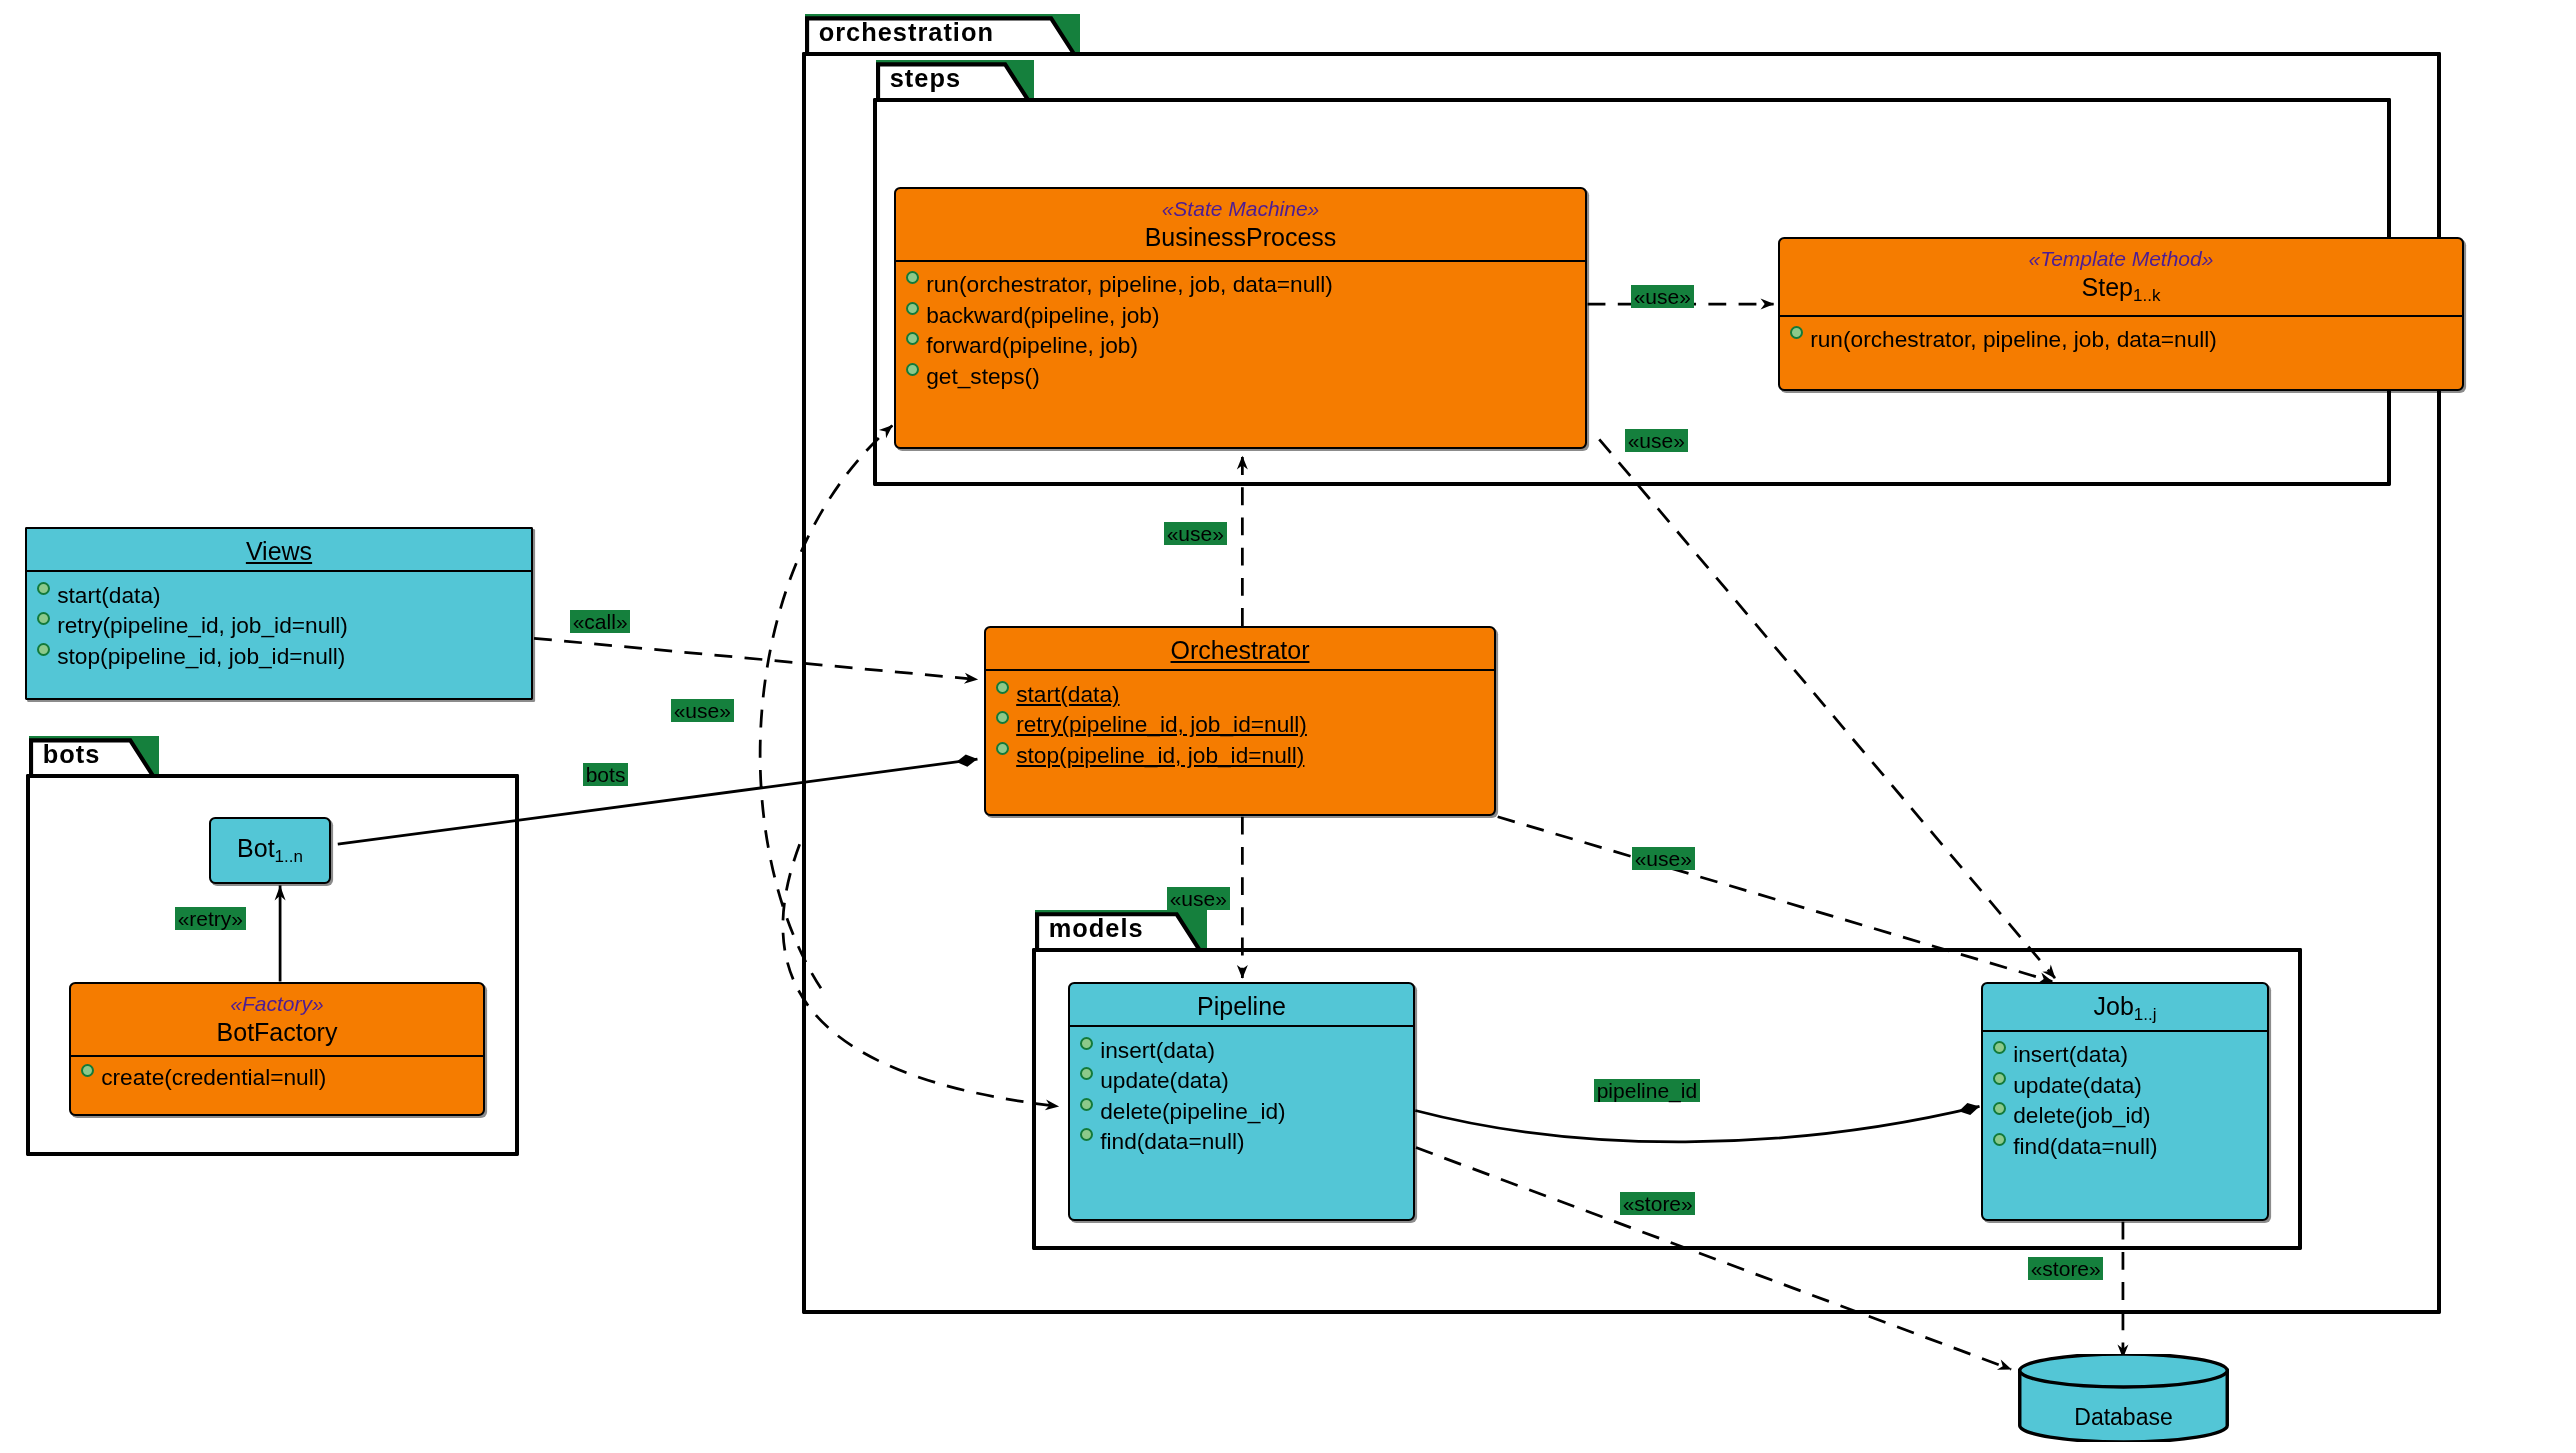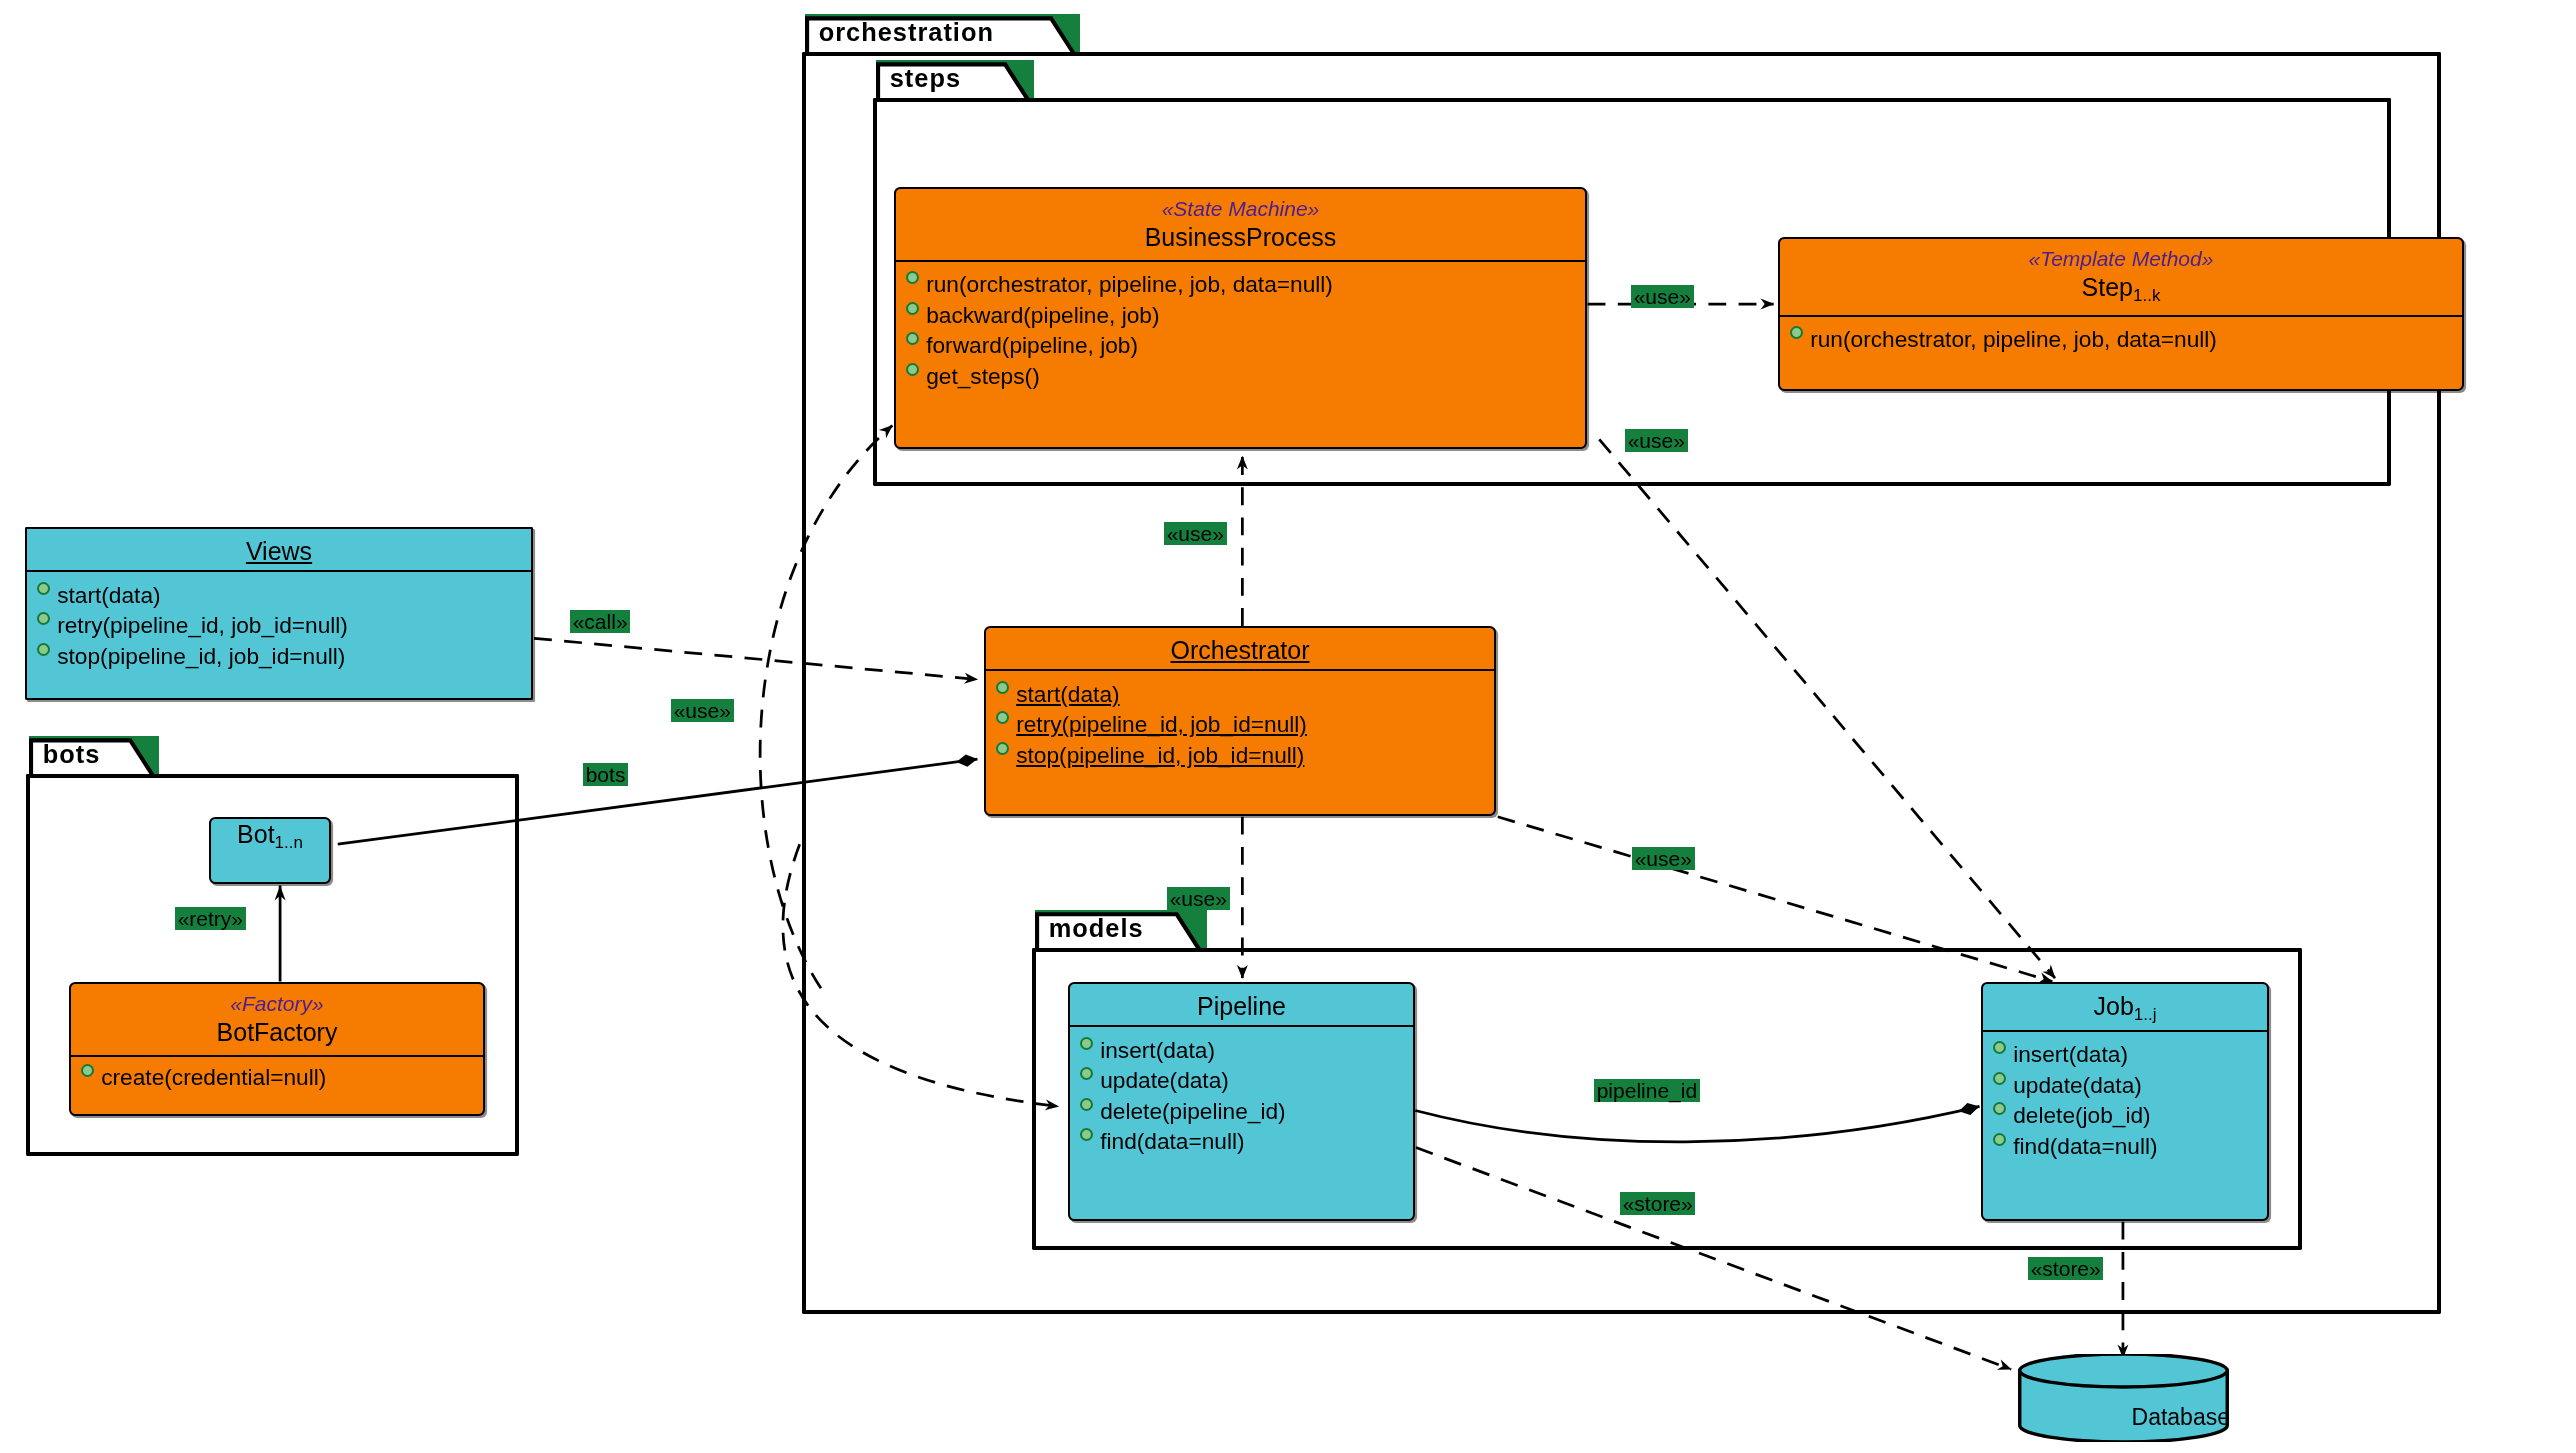--- a/index.html
+++ b/index.html
@@ -35,27 +35,27 @@
   .cname sub{font-size:17px;vertical-align:-0.32em;}
   .sep{height:2.1px;background:#000;width:100%;}
   .cls-body{padding:8.2px 0 8.2px 0;}
   .m{display:flex;align-items:flex-start;gap:7.6px;padding:1.4px 0 1.4px 9.6px;
      font-size:22.7px;color:#000;white-space:nowrap;line-height:1.22;}
   .dot{flex:0 0 auto;width:13px;height:13px;border-radius:50%;
        background:#8CC98A;border:2.1px solid #137A3A;box-sizing:border-box;}
 
   
   .node{position:absolute;box-sizing:border-box;border:2.1px solid #000;
-        border-radius:6.2px;background:#53C6D6;display:flex;
+        border-radius:6.2px;background:#53C6D6;display:flex;align-items:center;
         justify-content:center;box-shadow:2.1px 2.1px 0 rgba(0,0,0,.45);}
   .node .cname{font-size:25px;}
 
   
   .db{position:absolute;}
-  .db .lbl{position:absolute;left:0;right:0;bottom:11px;text-align:right;
+  .db .lbl{position:absolute;left:0;right:0;bottom:11px;text-align:center;
            font-size:23px;color:#000;}
 
   
   .elbl{position:absolute;font-size:21px;color:#000;white-space:nowrap;
         background:#15803d;padding:0 2.7px;line-height:1.1;}
 </style>
 </head>
 <body>
 
 <div id="stage">

